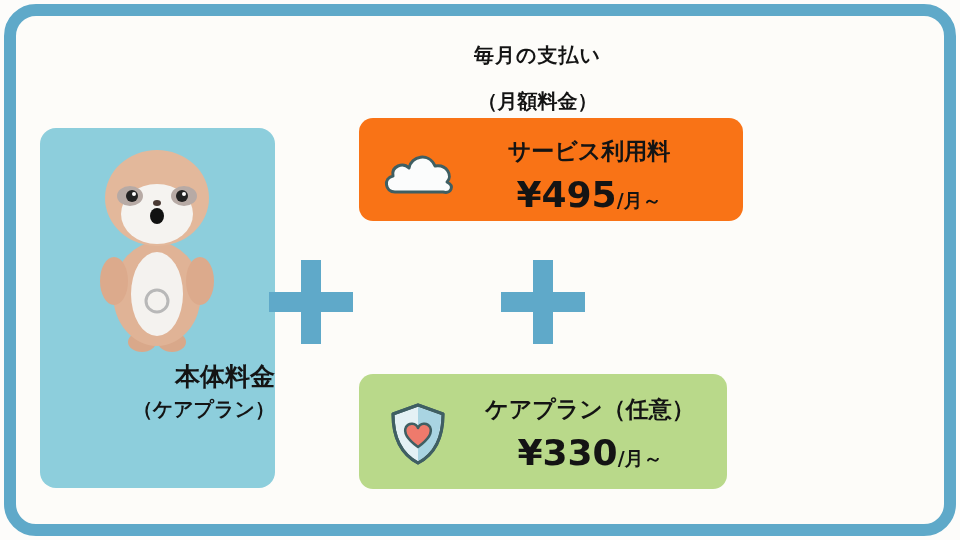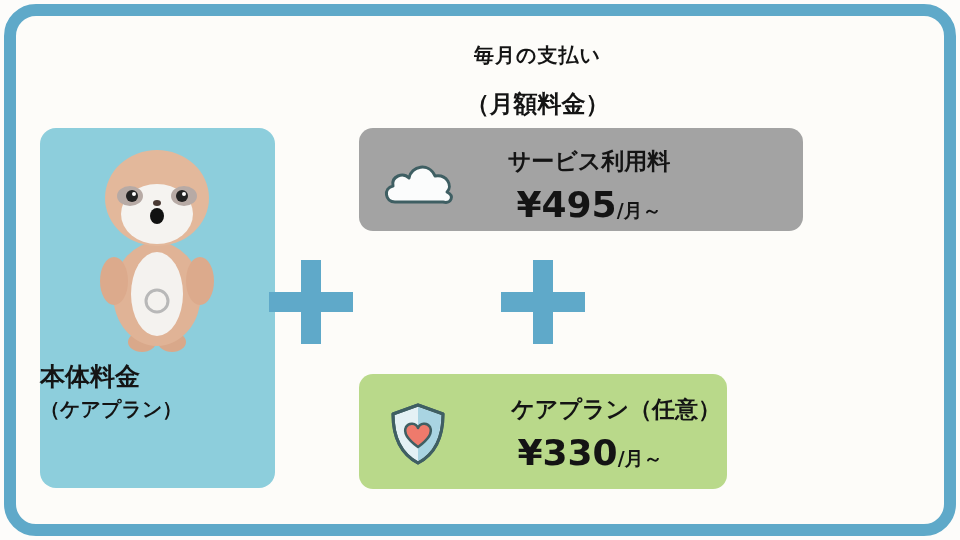--- a/index.html
+++ b/index.html
@@ -12,46 +12,46 @@
   .frame {
     position:absolute; left:4px; top:4px; width:928px; height:508px;
     border:12px solid #5fa9c9; border-radius:32px; background:#fdfcf9;
   }
   .title {
     position:absolute; left:380px; top:42px; width:315px; text-align:center;
     font-size:20px; font-weight:bold; color:#141414; letter-spacing:1px;
   }
   .subtitle {
     position:absolute; left:380px; top:88px; width:315px; text-align:center;
-    font-size:24px; font-weight:bold; color:#141414;
+    font-size:20px; font-weight:bold; color:#141414;
   }
   .card-left {
     position:absolute; left:40px; top:128px; width:235px; height:360px;
     background:#8dcedc; border-radius:16px;
   }
   .card-svc {
-    position:absolute; left:359px; top:128px; width:444px; height:103px;
-    background:#a3a3a3; border-radius:14px;
+    position:absolute; left:359px; top:118px; width:384px; height:103px;
+    background:#f97316; border-radius:14px;
   }
   .card-care {
     position:absolute; left:359px; top:374px; width:368px; height:115px;
     background:#b9d98a; border-radius:14px;
   }
   .robot { position:absolute; left:52px; top:18px; width:130px; height:210px; }
   .left-label {
-    position:absolute; left:0; width:235px; text-align:left; color:#141414; font-weight:bold;
+    position:absolute; left:0; width:235px; text-align:right; color:#141414; font-weight:bold;
   }
   .left-title { top:232px; font-size:25px; }
   .left-sub { top:268px; font-size:20px; }
   .left-price { top:296px; font-size:32px; }
   .svc-icon { position:absolute; left:22px; top:30px; width:76px; height:50px; }
   .svc-title { position:absolute; left:110px; top:18px; width:240px; text-align:center; font-size:23px; font-weight:bold; color:#141414; }
   .svc-price { position:absolute; left:110px; top:56px; width:240px; text-align:center; font-weight:bold; color:#141414; }
   .care-icon { position:absolute; left:30px; top:28px; width:58px; height:64px; }
-  .care-title { position:absolute; left:100px; top:20px; width:262px; text-align:right; font-size:23px; font-weight:bold; color:#141414; }
+  .care-title { position:absolute; left:100px; top:20px; width:262px; text-align:center; font-size:23px; font-weight:bold; color:#141414; }
   .care-price { position:absolute; left:100px; top:58px; width:262px; text-align:center; font-weight:bold; color:#141414; }
   .big { font-size:36px; }
   .unit { font-size:19px; }
   .plus { position:absolute; width:84px; height:84px; }
   .plus::before, .plus::after { content:""; position:absolute; background:#5fa9c9; }
   .plus::before { left:0; top:32px; width:84px; height:20px; }
   .plus::after { left:32px; top:0; width:20px; height:84px; }
 </style>
 </head>
 <body>

